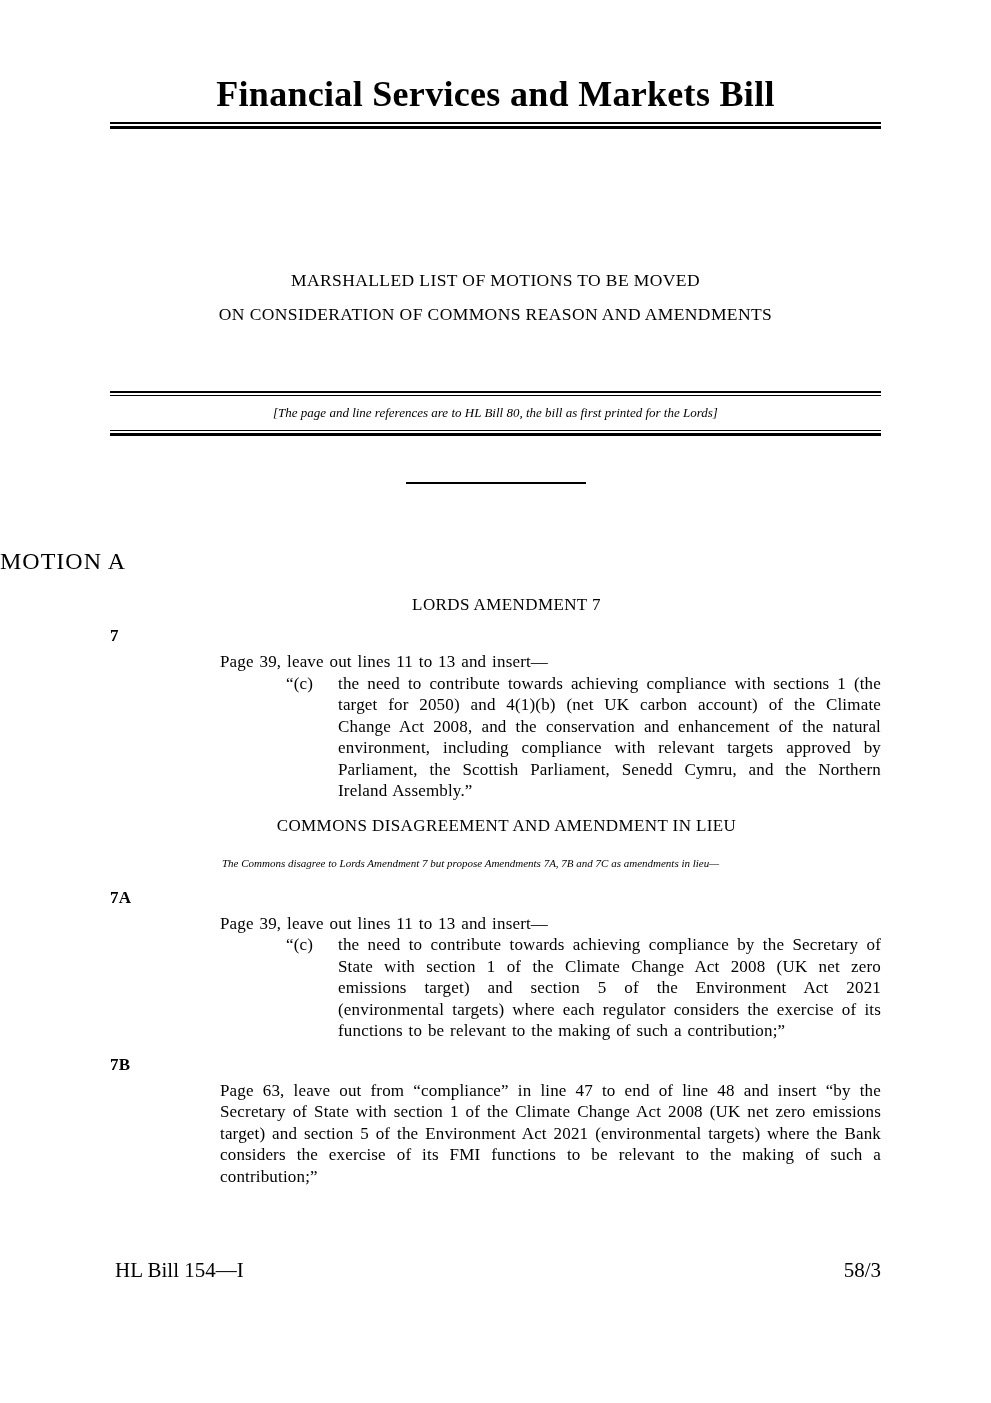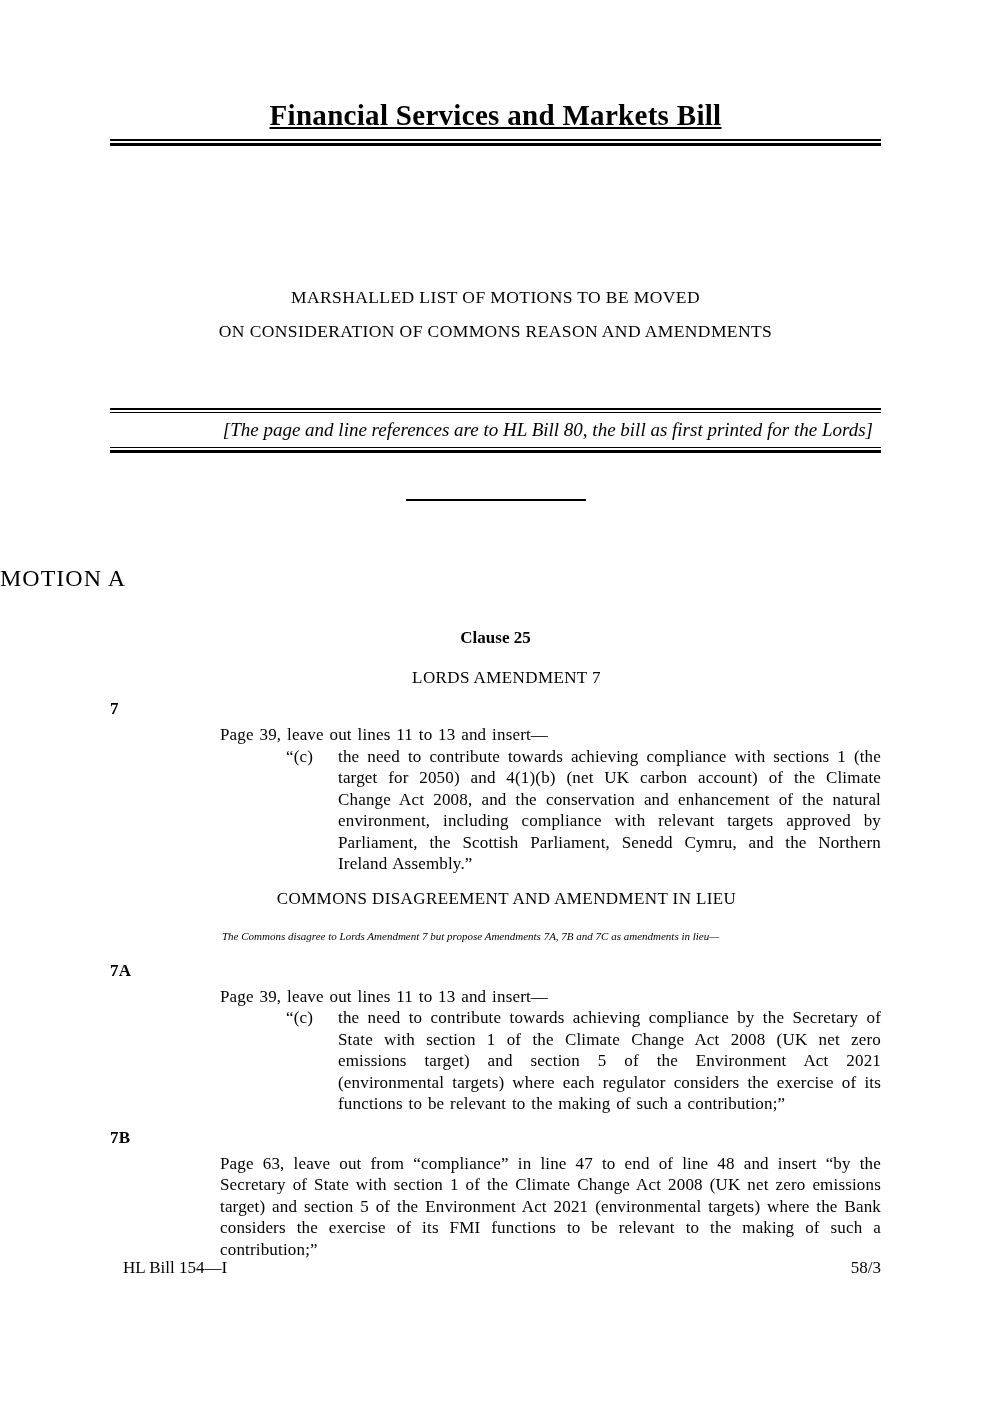--- a/index.html
+++ b/index.html
@@ -8,48 +8,47 @@
     width: 991px;
     height: 1403px;
     margin: 0 auto;
     background: #ffffff;
     color: #000000;
     font-family: "Liberation Serif", serif;
     overflow: hidden;
   }
   .doc-title {
     margin: 0;
-    padding-top: 99px;
+    padding-top: 73px;
     text-align: center;
-    font-size: 29px;
+    font-size: 36px;
     font-weight: 700;
     letter-spacing: 0.3px;
-    text-decoration: underline;
   }
   .title-rule { margin: 7px 110px 0 110px; }
   .r-thin  { height: 2px; background: #000; }
   .r-gap   { height: 2px; }
   .r-thick { height: 3px; background: #000; }
   .r-thin1 { height: 1px; background: #000; }
 
   .subtitle {
     margin-top: 134px;
     text-align: center;
     font-size: 17.5px;
     line-height: 34px;
     letter-spacing: 0.4px;
   }
 
   .note-box { margin: 60px 110px 0 110px; }
   .note-text {
     margin: 0;
     padding: 6px 8px 7px 8px;
-    text-align: right;
+    text-align: center;
     font-style: italic;
-    font-size: 19px;
+    font-size: 13px;
     line-height: 21px;
   }
 
   .short-rule {
     width: 180px;
     height: 2px;
     background: #000;
     margin: 46px auto 0 auto;
   }
 
@@ -101,22 +100,21 @@
     line-height: 23px;
   }
 
   .footer {
     position: absolute;
     top: 1258px;
     left: 115px;
     right: 110px;
     display: flex;
     justify-content: space-between;
-    font-size: 17px;
-    margin-left: 8px;
+    font-size: 21px;
   }
 </style>
 </head>
 <body>
 
 <div class="page">
 
   <h1 class="doc-title">Financial Services and Markets Bill</h1>
 
   <div class="title-rule">
@@ -141,21 +139,20 @@
       <div class="r-thin1"></div>
       <div class="r-gap"></div>
       <div class="r-thick"></div>
     </div>
   </div>
 
   <div class="short-rule"></div>
 
   <h2 class="motion-heading">MOTION A</h2>
 
-  <h3 class="clause-heading">Clause 25</h3>
 
   <h4 class="caps-heading">LORDS AMENDMENT 7</h4>
 
   <div class="item">
     <div class="item-num">7</div>
     <div class="item-body">
       <p class="lead">Page 39, leave out lines 11 to 13 and insert—</p>
       <div class="sub-para">
         <div class="sub-label">“(c)</div>
         <p class="sub-text">the need to contribute towards achieving compliance with sections 1 (the target for 2050) and 4(1)(b) (net UK carbon account) of the Climate Change Act 2008, and the conservation and enhancement of the natural environment, including compliance with relevant targets approved by Parliament, the Scottish Parliament, Senedd Cymru, and the Northern Ireland Assembly.”</p>

